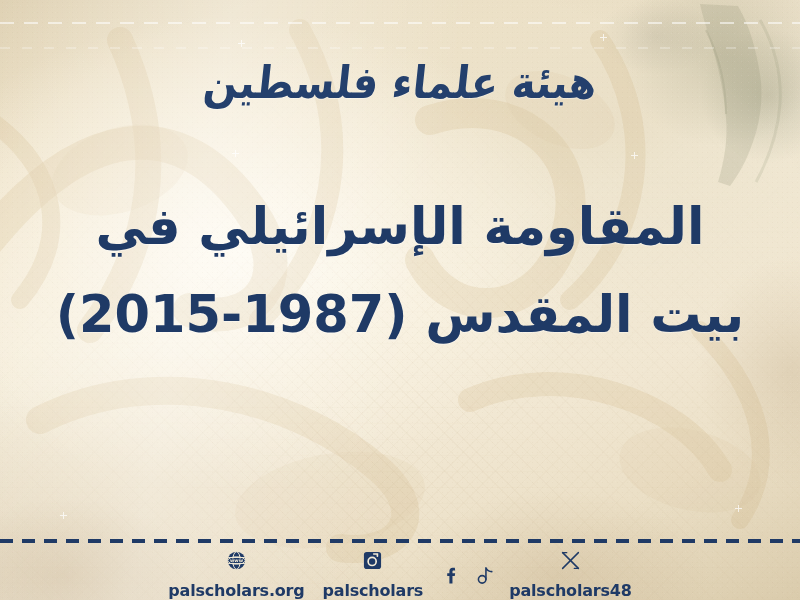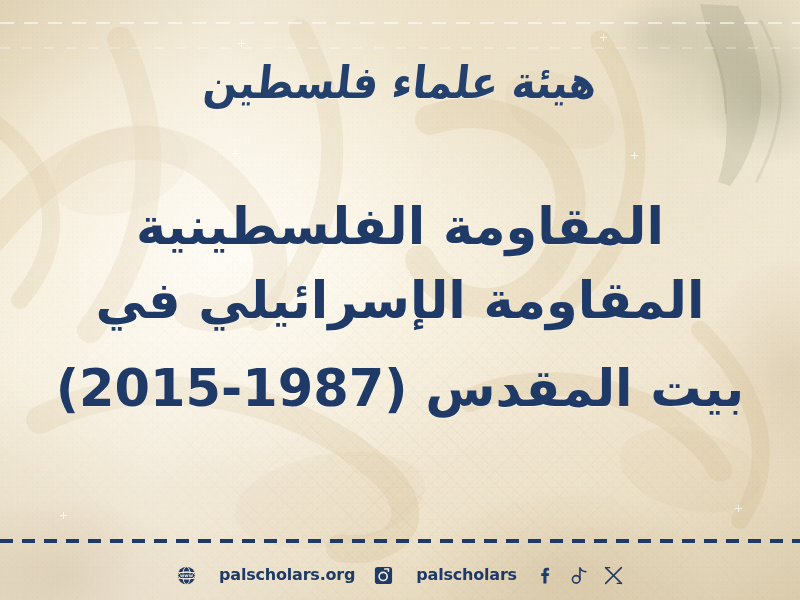--- a/index.html
+++ b/index.html
@@ -182,22 +182,23 @@
     height: 34px;
     display: flex;
     flex-direction: row-reverse;
     justify-content: center;
     align-items: center;
     direction: ltr;
     gap: 0;
   }
   .f-item {
     display: flex;
-    flex-direction: row;
-    gap: 22px;
+    flex-direction: column;
+    align-items: center;
+    gap: 10px;
     margin: 0 9px;
     direction: ltr;
   }
   .f-item .f-label {
     font-family: "DejaVu Sans", sans-serif;
     font-size: 16px;
     font-weight: 700;
     color: #1f3a66;
     letter-spacing: -0.2px;
     white-space: nowrap;
@@ -272,41 +273,41 @@
   <div class="sparkle" style="left:238px;top:40px;"></div>
   <div class="sparkle" style="left:600px;top:34px;"></div>
   <div class="sparkle" style="left:60px;top:512px;"></div>
   <div class="sparkle" style="left:735px;top:505px;"></div>
 
   <div class="logo-wrap">
     <div class="logo-text">هيئة علماء فلسطين</div>
   </div>
 
   <h1 class="headline">
-    <span class="line l1">المقاومة الفلسطينية</span>
     <span class="line l2">المقاومة الإسرائيلي في</span>
     <span class="line l3">بيت المقدس (1987-2015)</span>
   </h1>
 
   <div class="dash-rule"></div>
 
   <div class="footer">
 
 
     <div class="f-item">
       <span class="f-ico">
         <svg viewBox="0 0 24 24" aria-hidden="true">
           <g fill="none" stroke="#1f3a66" stroke-width="1.7" stroke-linecap="round">
             <path d="M3 3 L21 21"></path>
             <path d="M21 3 L3 21"></path>
             <path d="M3 3 L7.6 3"></path>
             <path d="M16.4 21 L21 21"></path>
           </g>
         </svg>
       </span>
+      <span class="f-label">palscholars48</span>
     </div>
 
     <div class="f-item" style="margin: 0px 4px;">
       <span class="f-ico">
         <svg viewBox="0 0 24 24" aria-hidden="true">
           <g fill="none" stroke="#1f3a66" stroke-width="1.8" stroke-linecap="round" stroke-linejoin="round">
             <circle cx="8.2" cy="16.4" r="4.3"></circle>
             <path d="M12.5 16.4 L12.5 3.2 C 13.8 6.2, 16.2 7.6, 19.2 7.6"></path>
           </g>
         </svg>

